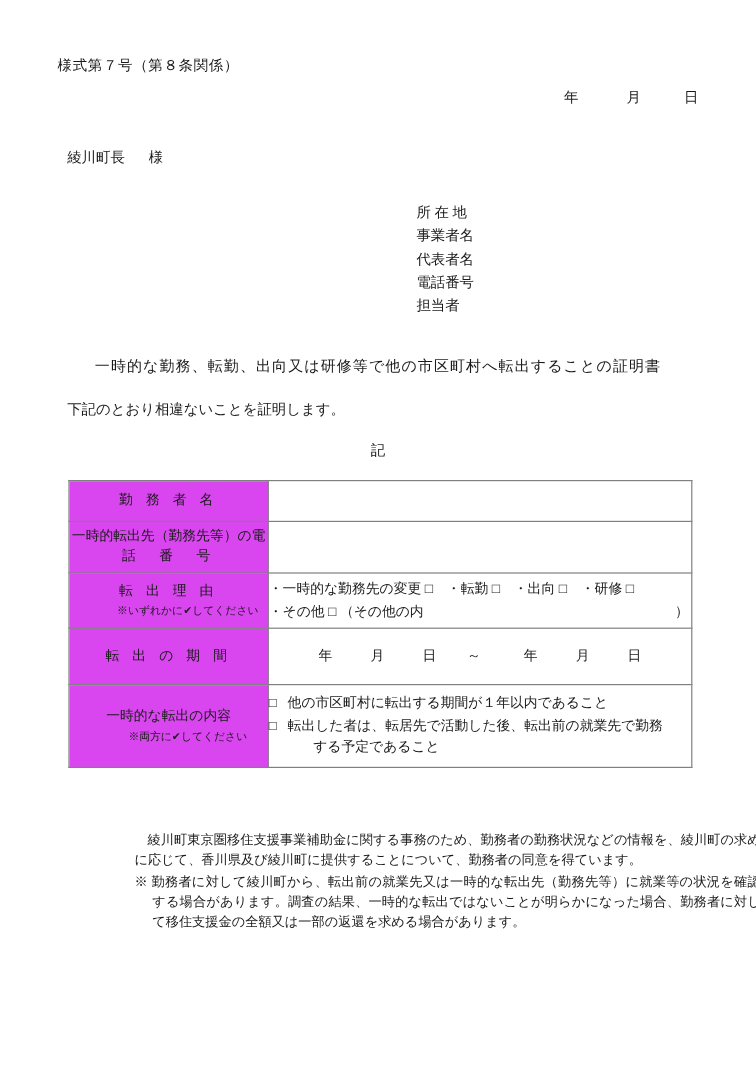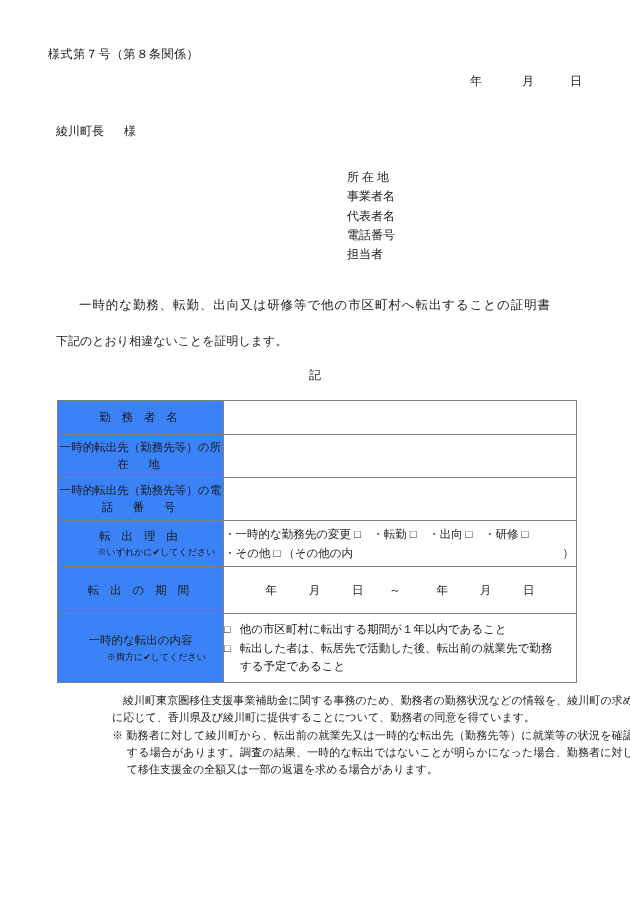--- a/index.html
+++ b/index.html
@@ -100,21 +100,21 @@
     table-layout: fixed;
   }
   .form-table td {
     border: 1px solid #808080;
     vertical-align: middle;
     font-size: 11.5px;
     padding: 0;
   }
   .lbl {
     width: 165px;
-    background: #3b82f6;
+    background: #d946ef;
     text-align: center;
     line-height: 1.45;
     padding: 4px 3px;
   }
   .lbl .main {
     display: block;
     letter-spacing: 4px;
     font-size: 11.5px;
   }
   .lbl .main.tight { letter-spacing: 0; }
@@ -155,21 +155,21 @@
     letter-spacing: 0;
     white-space: nowrap;
   }
   .period-val .g  { display: inline-block; width: 26px; }
   .period-val .g2 { display: inline-block; width: 20px; }
   .period-val .g3 { display: inline-block; width: 30px; }
 
   .check-line { white-space: nowrap; }
   .check-line .cb { margin-right: 9px; }
   .check-wrap { line-height: 1.6; }
-  .cont-indent { padding-left: 16px; display: block; }
+  .cont-indent { padding-left: 37px; display: block; }
 
   
   .footer {
     position: absolute;
     left: 72px;
     top: 692px;
     width: 522px;
     font-size: 11px;
     line-height: 1.55;
     margin-left: 40px;
@@ -220,27 +220,20 @@
 
   <table class="form-table">
     <tbody>
       <tr class="r-name">
         <td class="lbl">
           <span class="main">勤 務 者 名</span>
         </td>
         <td class="val"></td>
       </tr>
 
-      <tr class="r-addr">
-        <td class="lbl two-line">
-          <span class="main tight l1">一時的転出先（勤務先等）の所</span>
-          <span class="main l2">在　地</span>
-        </td>
-        <td class="val"></td>
-      </tr>
 
       <tr class="r-tel">
         <td class="lbl two-line">
           <span class="main tight l1">一時的転出先（勤務先等）の電</span>
           <span class="main l2">話　番　号</span>
         </td>
         <td class="val"></td>
       </tr>
 
       <tr class="r-reason">

